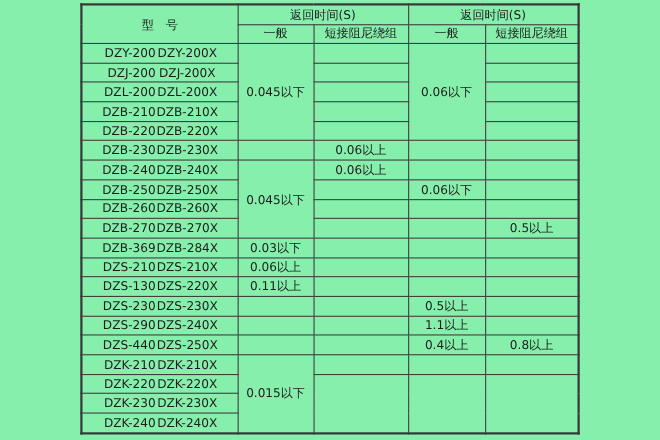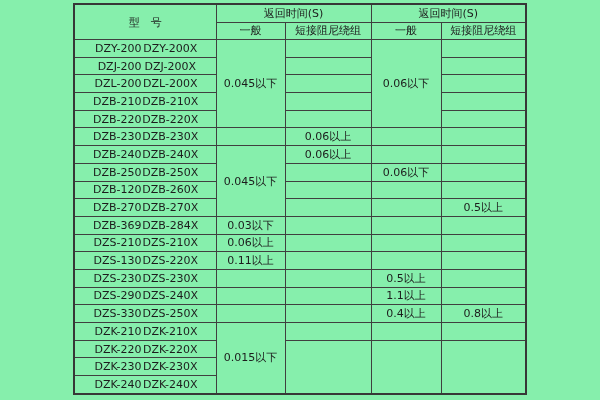--- a/index.html
+++ b/index.html
@@ -125,21 +125,21 @@
             <td></td>
             <td></td>
           </tr>
           <tr>
             <td class="model-cell"><span class="m1">DZB-250</span><span class="m2">DZB-250X</span></td>
             <td></td>
             <td>0.06以下</td>
             <td></td>
           </tr>
           <tr>
-            <td class="model-cell"><span class="m1">DZB-120</span><span class="m2">DZB-260X</span></td>
+            <td class="model-cell"><span class="m1">DZB-260</span><span class="m2">DZB-260X</span></td>
             <td></td>
             <td></td>
             <td></td>
           </tr>
           <tr>
             <td class="model-cell"><span class="m1">DZB-270</span><span class="m2">DZB-270X</span></td>
             <td></td>
             <td></td>
             <td>0.5以上</td>
           </tr>
@@ -172,21 +172,21 @@
             <td></td>
           </tr>
           <tr>
             <td class="model-cell"><span class="m1">DZS-290</span><span class="m2">DZS-240X</span></td>
             <td></td>
             <td></td>
             <td>1.1以上</td>
             <td></td>
           </tr>
           <tr>
-            <td class="model-cell"><span class="m1">DZS-330</span><span class="m2">DZS-250X</span></td>
+            <td class="model-cell"><span class="m1">DZS-440</span><span class="m2">DZS-250X</span></td>
             <td></td>
             <td></td>
             <td>0.4以上</td>
             <td>0.8以上</td>
           </tr>
           <tr>
             <td class="model-cell"><span class="m1">DZK-210</span><span class="m2">DZK-210X</span></td>
             <td rowspan="4">0.015以下</td>
             <td></td>
             <td></td>

